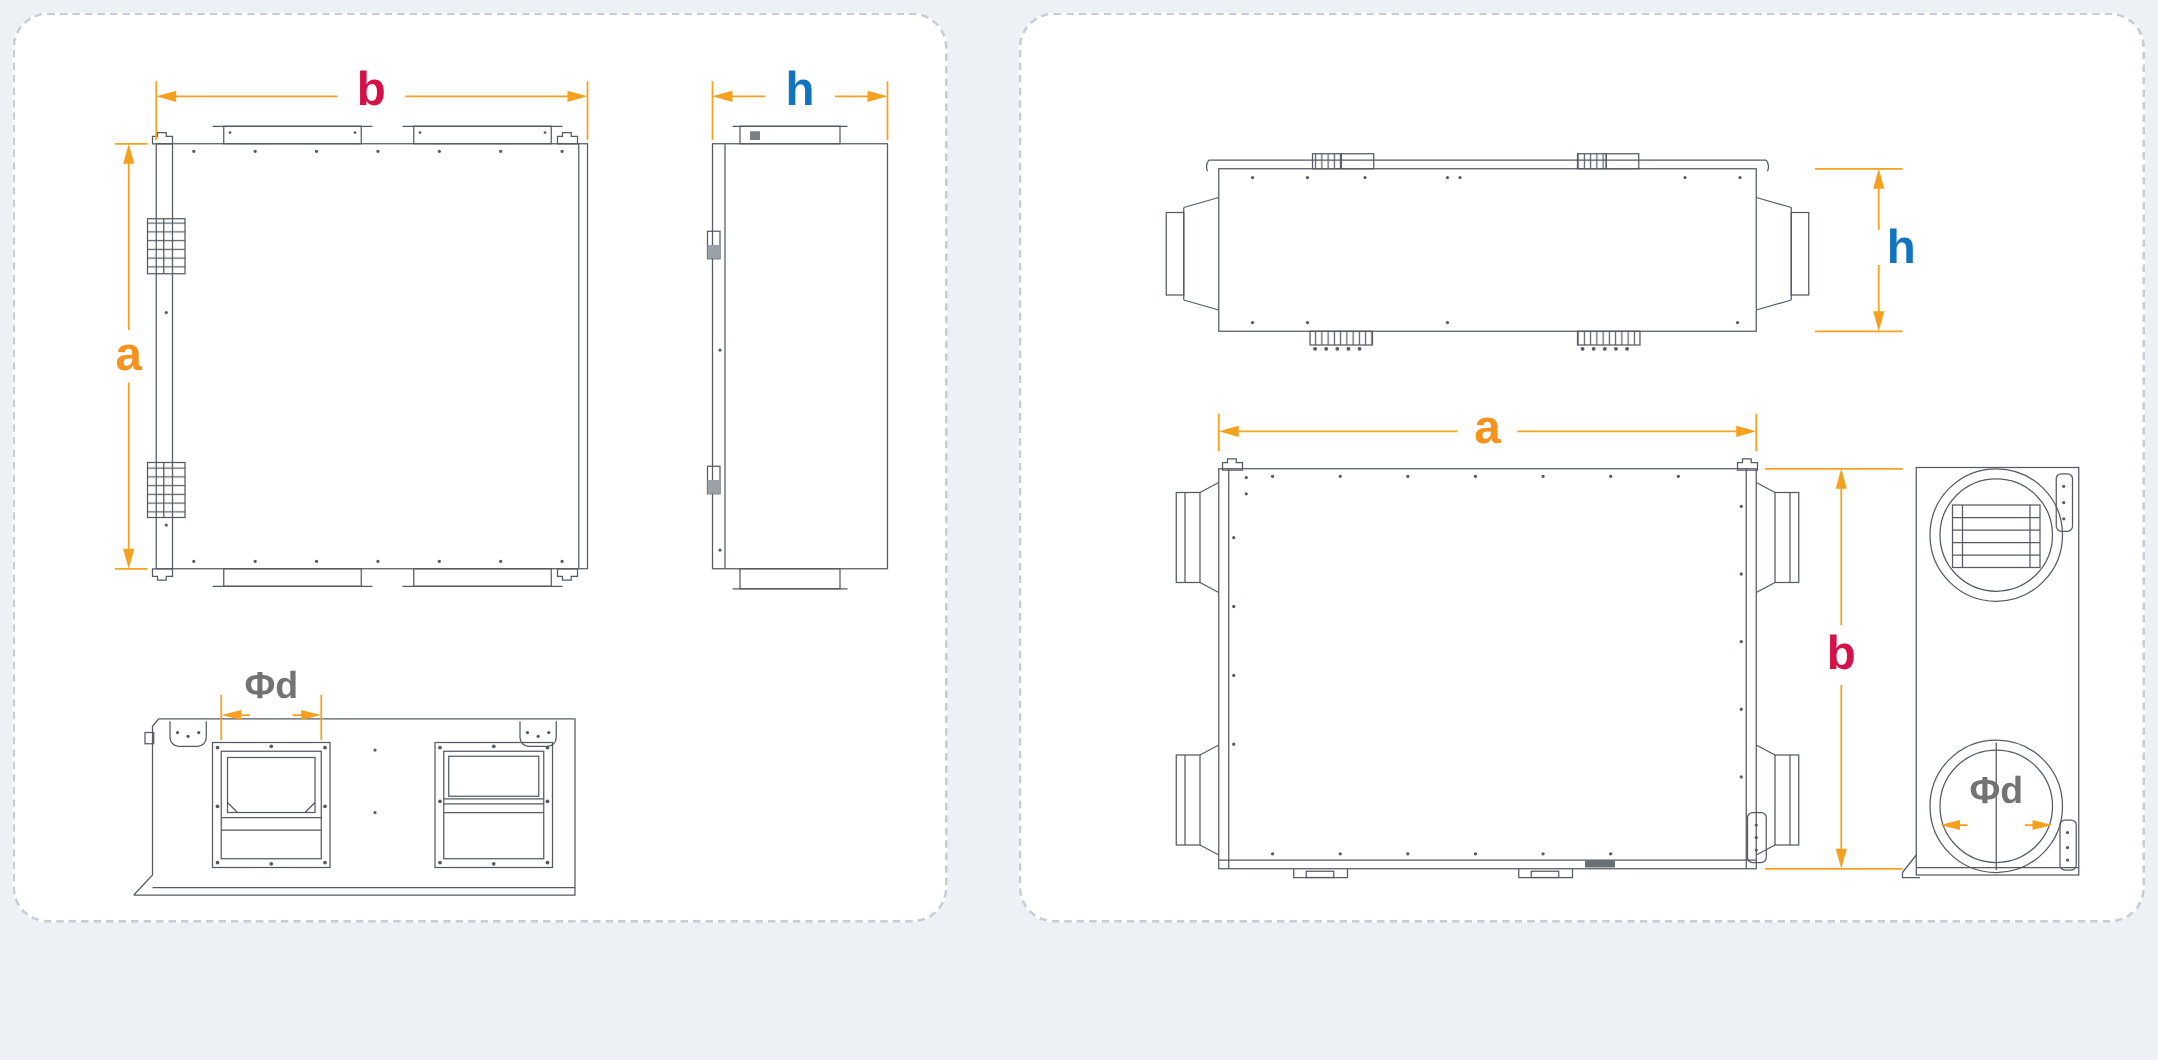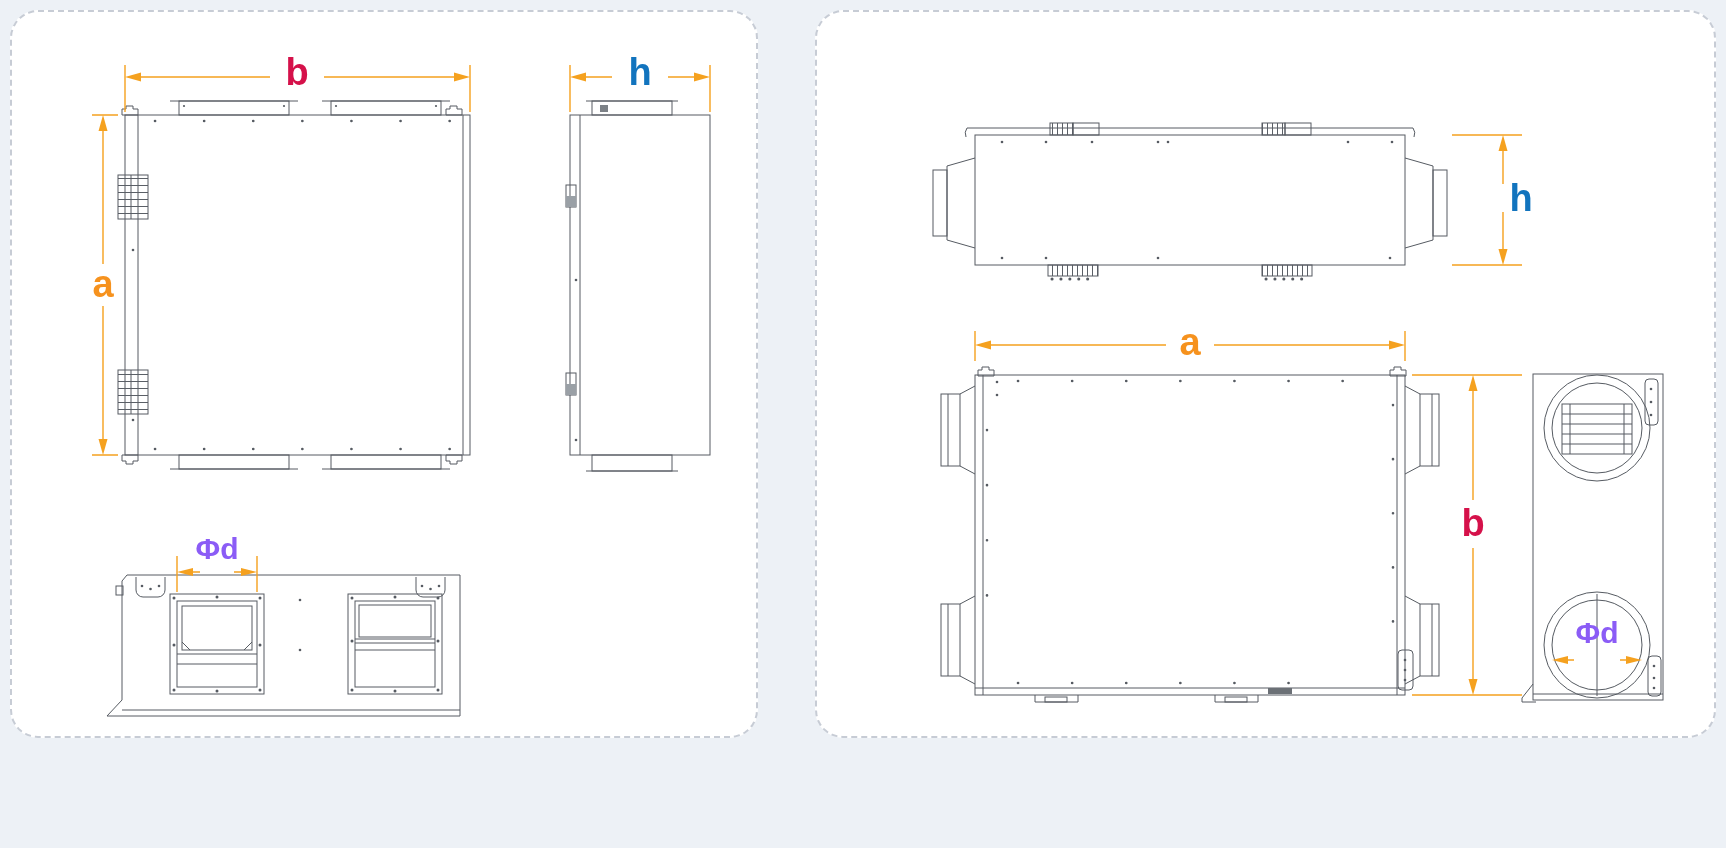--- a/index.html
+++ b/index.html
@@ -17,21 +17,21 @@
   svg#lineart{position:absolute;left:0;top:0;}
   .ln{stroke:#565b62;fill:none;stroke-width:1;}
   .dim-label{
     position:absolute;transform:translate(-50%,-50%);
     font-weight:bold;font-size:38px;line-height:1;letter-spacing:0;
   }
   .dim-label.small{font-size:30px;}
   .c-a{color:#f6921e;}
   .c-b{color:#d5114a;}
   .c-h{color:#1274be;}
-  .c-d{color:#8b5cf6;}
+  .c-d{color:#737373;}
 </style>
 </head>
 <body>
 
 <div class="panel" id="panel-left"></div>
 <div class="panel" id="panel-right"></div>
 
 <svg id="lineart" width="1726" height="848" viewBox="0 0 1726 848">
   <defs>
     <pattern id="hz" width="7" height="7" patternUnits="userSpaceOnUse">

